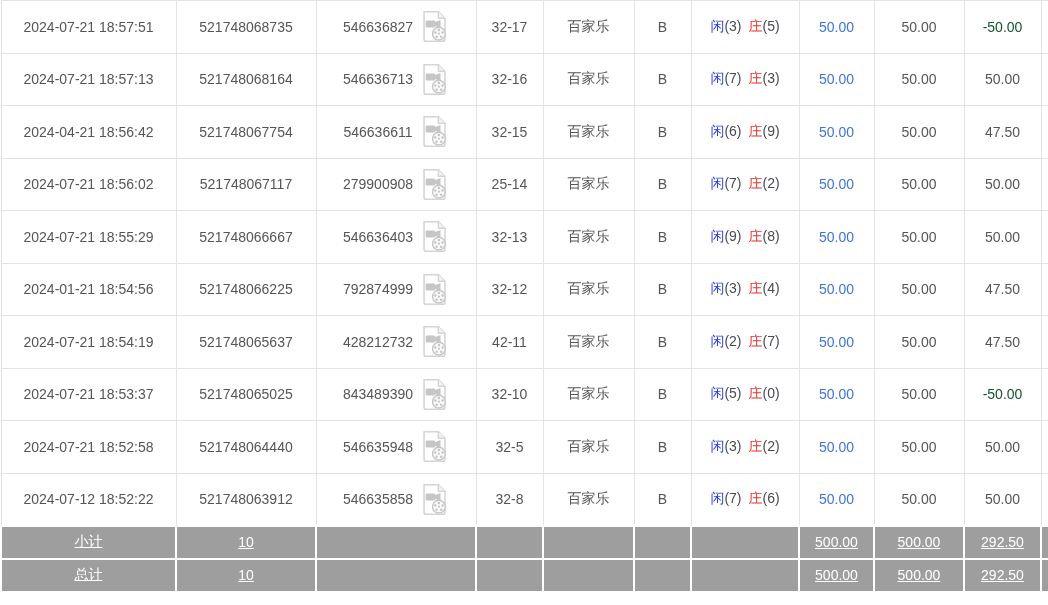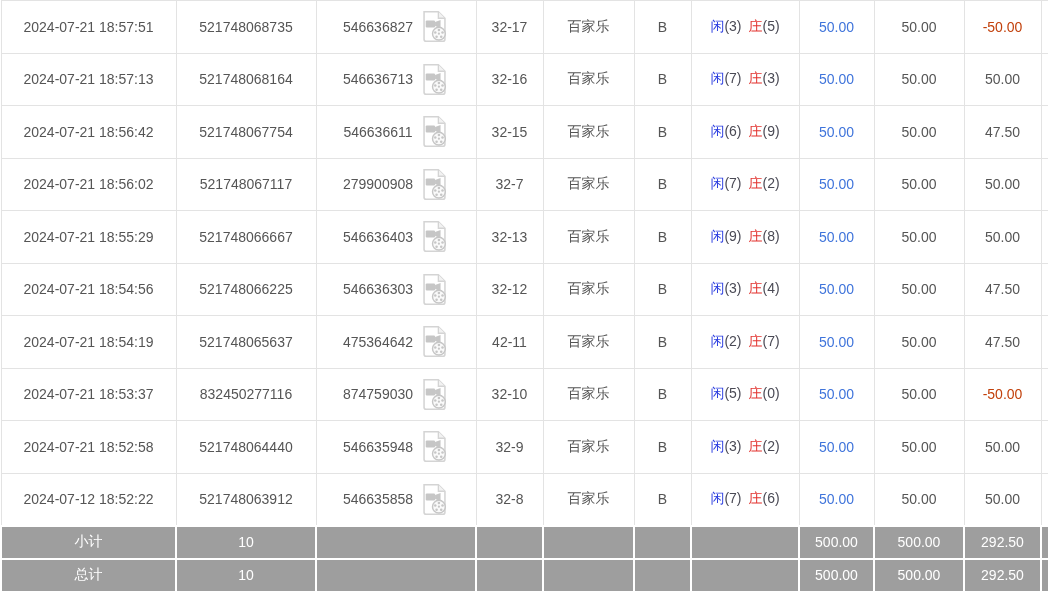--- a/index.html
+++ b/index.html
@@ -30,23 +30,24 @@
   }
   tfoot td {
     background: #9e9e9e;
     color: #fff;
     border: 2px solid #fff;
     height: 33px;
     text-align: center;
     vertical-align: middle;
     font-size: 14px;
     white-space: nowrap;
+    text-decoration: underline;
   }
   td.amt-blue { color: #3f74db; }
-  td.win-loss.neg { color: #c2410c; margin-left: 18px; }
+  td.win-loss.neg { color: #14532d; margin-left: 18px; }
   .p-label { color: #2d3fe0; }
   .b-label { color: #e23430; margin-left: 7px; }
   .pts { color: #4a4a55; }
   .round-wrap { display: inline-flex; align-items: center; gap: 7px; }
   .vicon {
     display: inline-block;
     width: 29px; height: 33px;
     cursor: pointer;
     line-height: 0;
   }
@@ -133,21 +134,21 @@
     <td>B</td>
     <td>
       <span class="p-label">闲</span><span class="pts">(7)</span><span class="b-label">庄</span><span class="pts">(3)</span>
     </td>
     <td class="amt-blue">50.00</td>
     <td>50.00</td>
     <td class="win-loss">50.00</td>
     <td></td>
   </tr>
         <tr>
-    <td>2024-07-21 18:56:42</td>
+    <td>2024-04-21 18:56:42</td>
     <td>521748067754</td>
     <td>
       <span class="round-wrap">
         <span>546636611</span>
         <span class="vicon">
           <svg viewBox="0 0 26 30" xmlns="http://www.w3.org/2000/svg">
             <path d="M3.5 1.5 L16.5 1.5 L22.5 7.5 L22.5 26.5 Q22.5 28.5 20.5 28.5 L5.5 28.5 Q3.5 28.5 3.5 26.5 Z" fill="#ffffff" stroke="#d4d4d4" stroke-width="1.4"></path>
             <path d="M16.5 1.5 L16.5 7.5 L22.5 7.5" fill="#f2f2f2" stroke="#d4d4d4" stroke-width="1.2"></path>
             <rect x="5" y="9.5" width="8.5" height="6.5" rx="1" fill="#c6c6c6"></rect>
             <polygon points="13.5,11 18.5,9 18.5,16.5 13.5,14.5" fill="#c6c6c6"></polygon>
@@ -189,21 +190,21 @@
             <circle cx="17" cy="18.1" r="1.15" fill="#c6c6c6"></circle>
             <circle cx="20.3" cy="20.4" r="1.15" fill="#c6c6c6"></circle>
             <circle cx="19.1" cy="24.3" r="1.15" fill="#c6c6c6"></circle>
             <circle cx="14.9" cy="24.3" r="1.15" fill="#c6c6c6"></circle>
             <circle cx="13.7" cy="20.4" r="1.15" fill="#c6c6c6"></circle>
             <circle cx="17" cy="21.5" r="1" fill="#c6c6c6"></circle>
           </svg>
         </span>
       </span>
     </td>
-    <td>32-7</td>
+    <td>25-14</td>
     <td>百家乐</td>
     <td>B</td>
     <td>
       <span class="p-label">闲</span><span class="pts">(7)</span><span class="b-label">庄</span><span class="pts">(2)</span>
     </td>
     <td class="amt-blue">50.00</td>
     <td>50.00</td>
     <td class="win-loss">50.00</td>
     <td></td>
   </tr>
@@ -235,25 +236,25 @@
     <td>B</td>
     <td>
       <span class="p-label">闲</span><span class="pts">(9)</span><span class="b-label">庄</span><span class="pts">(8)</span>
     </td>
     <td class="amt-blue">50.00</td>
     <td>50.00</td>
     <td class="win-loss">50.00</td>
     <td></td>
   </tr>
         <tr>
-    <td>2024-07-21 18:54:56</td>
+    <td>2024-01-21 18:54:56</td>
     <td>521748066225</td>
     <td>
       <span class="round-wrap">
-        <span>546636303</span>
+        <span>792874999</span>
         <span class="vicon">
           <svg viewBox="0 0 26 30" xmlns="http://www.w3.org/2000/svg">
             <path d="M3.5 1.5 L16.5 1.5 L22.5 7.5 L22.5 26.5 Q22.5 28.5 20.5 28.5 L5.5 28.5 Q3.5 28.5 3.5 26.5 Z" fill="#ffffff" stroke="#d4d4d4" stroke-width="1.4"></path>
             <path d="M16.5 1.5 L16.5 7.5 L22.5 7.5" fill="#f2f2f2" stroke="#d4d4d4" stroke-width="1.2"></path>
             <rect x="5" y="9.5" width="8.5" height="6.5" rx="1" fill="#c6c6c6"></rect>
             <polygon points="13.5,11 18.5,9 18.5,16.5 13.5,14.5" fill="#c6c6c6"></polygon>
             <circle cx="17" cy="21.5" r="5.8" fill="#fafafa" stroke="#c6c6c6" stroke-width="1.3"></circle>
             <circle cx="17" cy="18.1" r="1.15" fill="#c6c6c6"></circle>
             <circle cx="20.3" cy="20.4" r="1.15" fill="#c6c6c6"></circle>
             <circle cx="19.1" cy="24.3" r="1.15" fill="#c6c6c6"></circle>
@@ -273,21 +274,21 @@
     <td class="amt-blue">50.00</td>
     <td>50.00</td>
     <td class="win-loss">47.50</td>
     <td></td>
   </tr>
         <tr>
     <td>2024-07-21 18:54:19</td>
     <td>521748065637</td>
     <td>
       <span class="round-wrap">
-        <span>475364642</span>
+        <span>428212732</span>
         <span class="vicon">
           <svg viewBox="0 0 26 30" xmlns="http://www.w3.org/2000/svg">
             <path d="M3.5 1.5 L16.5 1.5 L22.5 7.5 L22.5 26.5 Q22.5 28.5 20.5 28.5 L5.5 28.5 Q3.5 28.5 3.5 26.5 Z" fill="#ffffff" stroke="#d4d4d4" stroke-width="1.4"></path>
             <path d="M16.5 1.5 L16.5 7.5 L22.5 7.5" fill="#f2f2f2" stroke="#d4d4d4" stroke-width="1.2"></path>
             <rect x="5" y="9.5" width="8.5" height="6.5" rx="1" fill="#c6c6c6"></rect>
             <polygon points="13.5,11 18.5,9 18.5,16.5 13.5,14.5" fill="#c6c6c6"></polygon>
             <circle cx="17" cy="21.5" r="5.8" fill="#fafafa" stroke="#c6c6c6" stroke-width="1.3"></circle>
             <circle cx="17" cy="18.1" r="1.15" fill="#c6c6c6"></circle>
             <circle cx="20.3" cy="20.4" r="1.15" fill="#c6c6c6"></circle>
             <circle cx="19.1" cy="24.3" r="1.15" fill="#c6c6c6"></circle>
@@ -304,24 +305,24 @@
     <td>
       <span class="p-label">闲</span><span class="pts">(2)</span><span class="b-label">庄</span><span class="pts">(7)</span>
     </td>
     <td class="amt-blue">50.00</td>
     <td>50.00</td>
     <td class="win-loss">47.50</td>
     <td></td>
   </tr>
         <tr>
     <td>2024-07-21 18:53:37</td>
-    <td>832450277116</td>
-    <td>
-      <span class="round-wrap">
-        <span>874759030</span>
+    <td>521748065025</td>
+    <td>
+      <span class="round-wrap">
+        <span>843489390</span>
         <span class="vicon">
           <svg viewBox="0 0 26 30" xmlns="http://www.w3.org/2000/svg">
             <path d="M3.5 1.5 L16.5 1.5 L22.5 7.5 L22.5 26.5 Q22.5 28.5 20.5 28.5 L5.5 28.5 Q3.5 28.5 3.5 26.5 Z" fill="#ffffff" stroke="#d4d4d4" stroke-width="1.4"></path>
             <path d="M16.5 1.5 L16.5 7.5 L22.5 7.5" fill="#f2f2f2" stroke="#d4d4d4" stroke-width="1.2"></path>
             <rect x="5" y="9.5" width="8.5" height="6.5" rx="1" fill="#c6c6c6"></rect>
             <polygon points="13.5,11 18.5,9 18.5,16.5 13.5,14.5" fill="#c6c6c6"></polygon>
             <circle cx="17" cy="21.5" r="5.8" fill="#fafafa" stroke="#c6c6c6" stroke-width="1.3"></circle>
             <circle cx="17" cy="18.1" r="1.15" fill="#c6c6c6"></circle>
             <circle cx="20.3" cy="20.4" r="1.15" fill="#c6c6c6"></circle>
             <circle cx="19.1" cy="24.3" r="1.15" fill="#c6c6c6"></circle>
@@ -359,21 +360,21 @@
             <circle cx="17" cy="18.1" r="1.15" fill="#c6c6c6"></circle>
             <circle cx="20.3" cy="20.4" r="1.15" fill="#c6c6c6"></circle>
             <circle cx="19.1" cy="24.3" r="1.15" fill="#c6c6c6"></circle>
             <circle cx="14.9" cy="24.3" r="1.15" fill="#c6c6c6"></circle>
             <circle cx="13.7" cy="20.4" r="1.15" fill="#c6c6c6"></circle>
             <circle cx="17" cy="21.5" r="1" fill="#c6c6c6"></circle>
           </svg>
         </span>
       </span>
     </td>
-    <td>32-9</td>
+    <td>32-5</td>
     <td>百家乐</td>
     <td>B</td>
     <td>
       <span class="p-label">闲</span><span class="pts">(3)</span><span class="b-label">庄</span><span class="pts">(2)</span>
     </td>
     <td class="amt-blue">50.00</td>
     <td>50.00</td>
     <td class="win-loss">50.00</td>
     <td></td>
   </tr>

